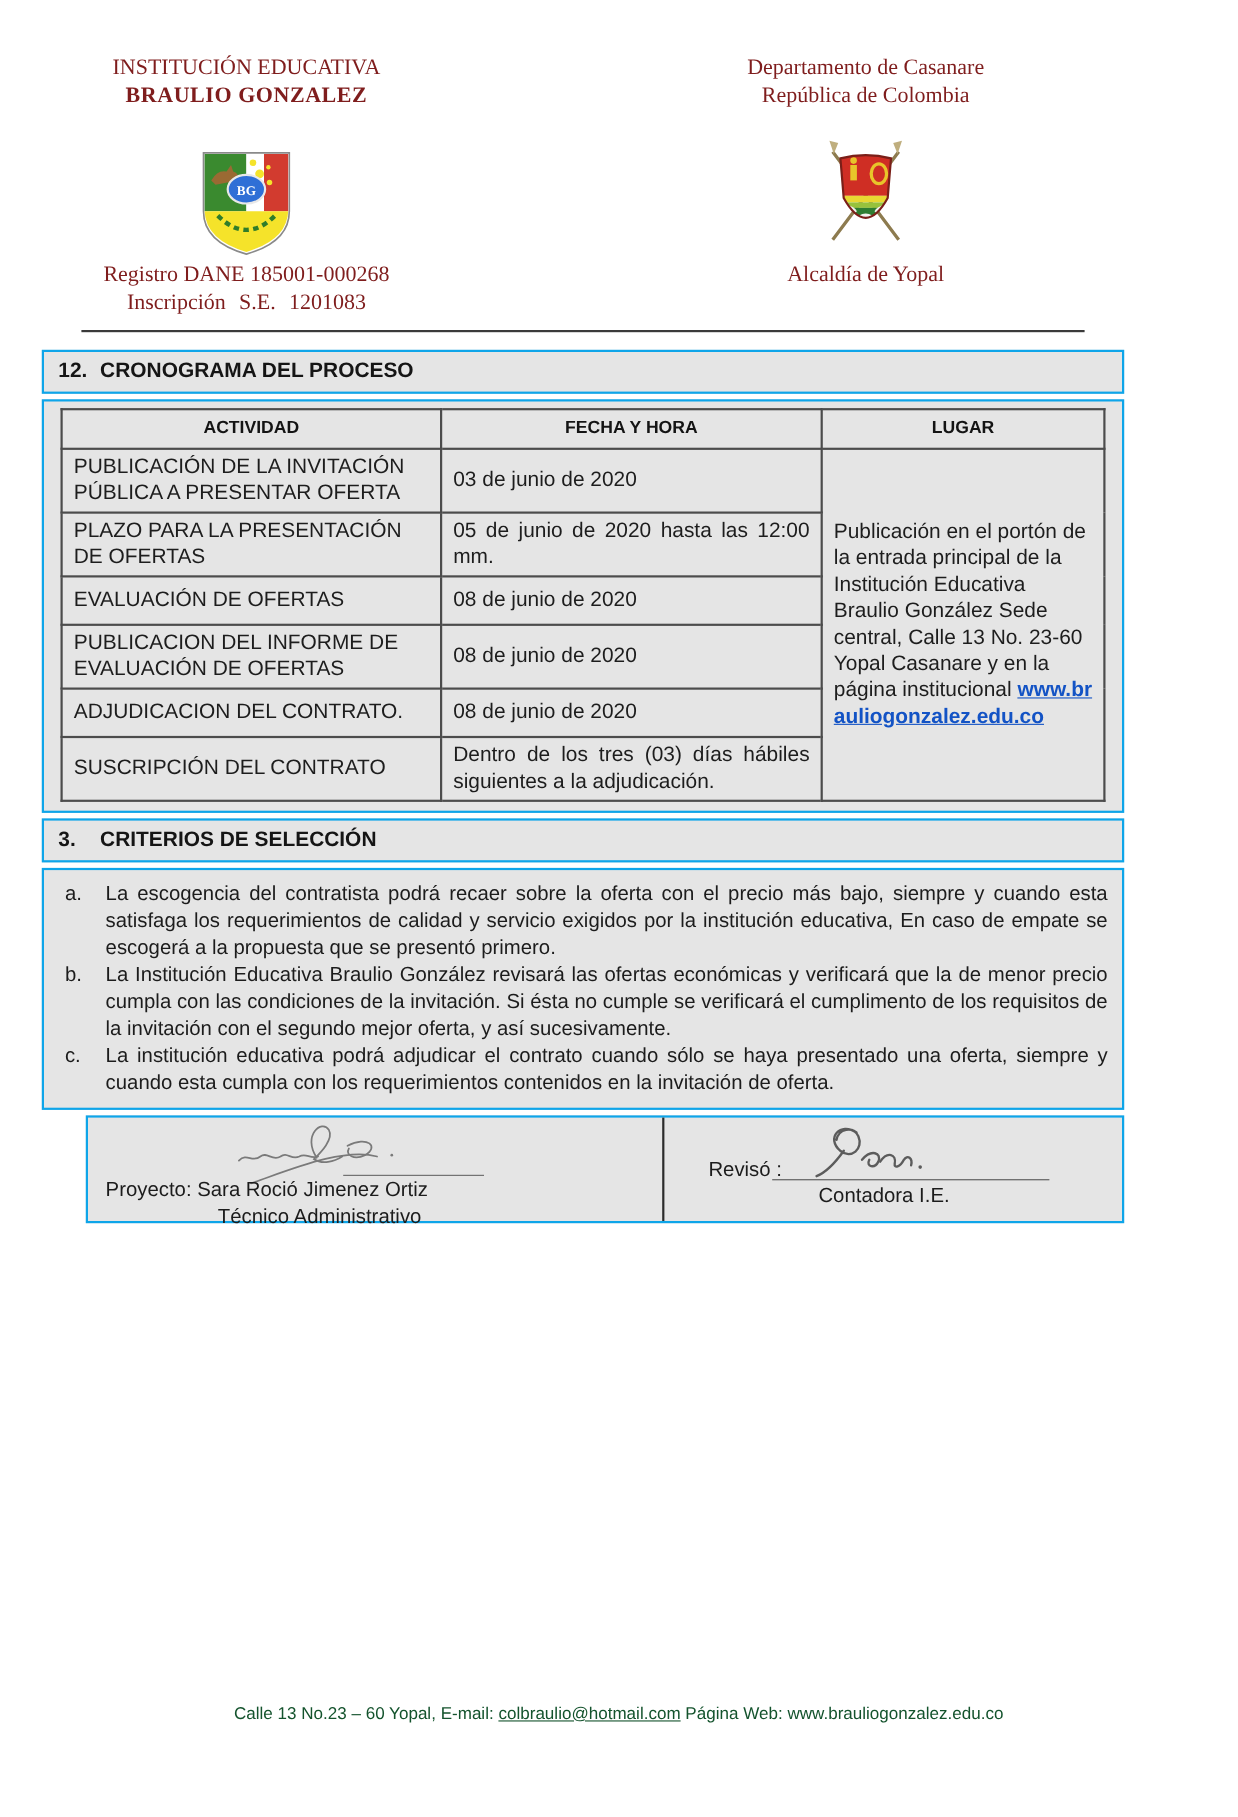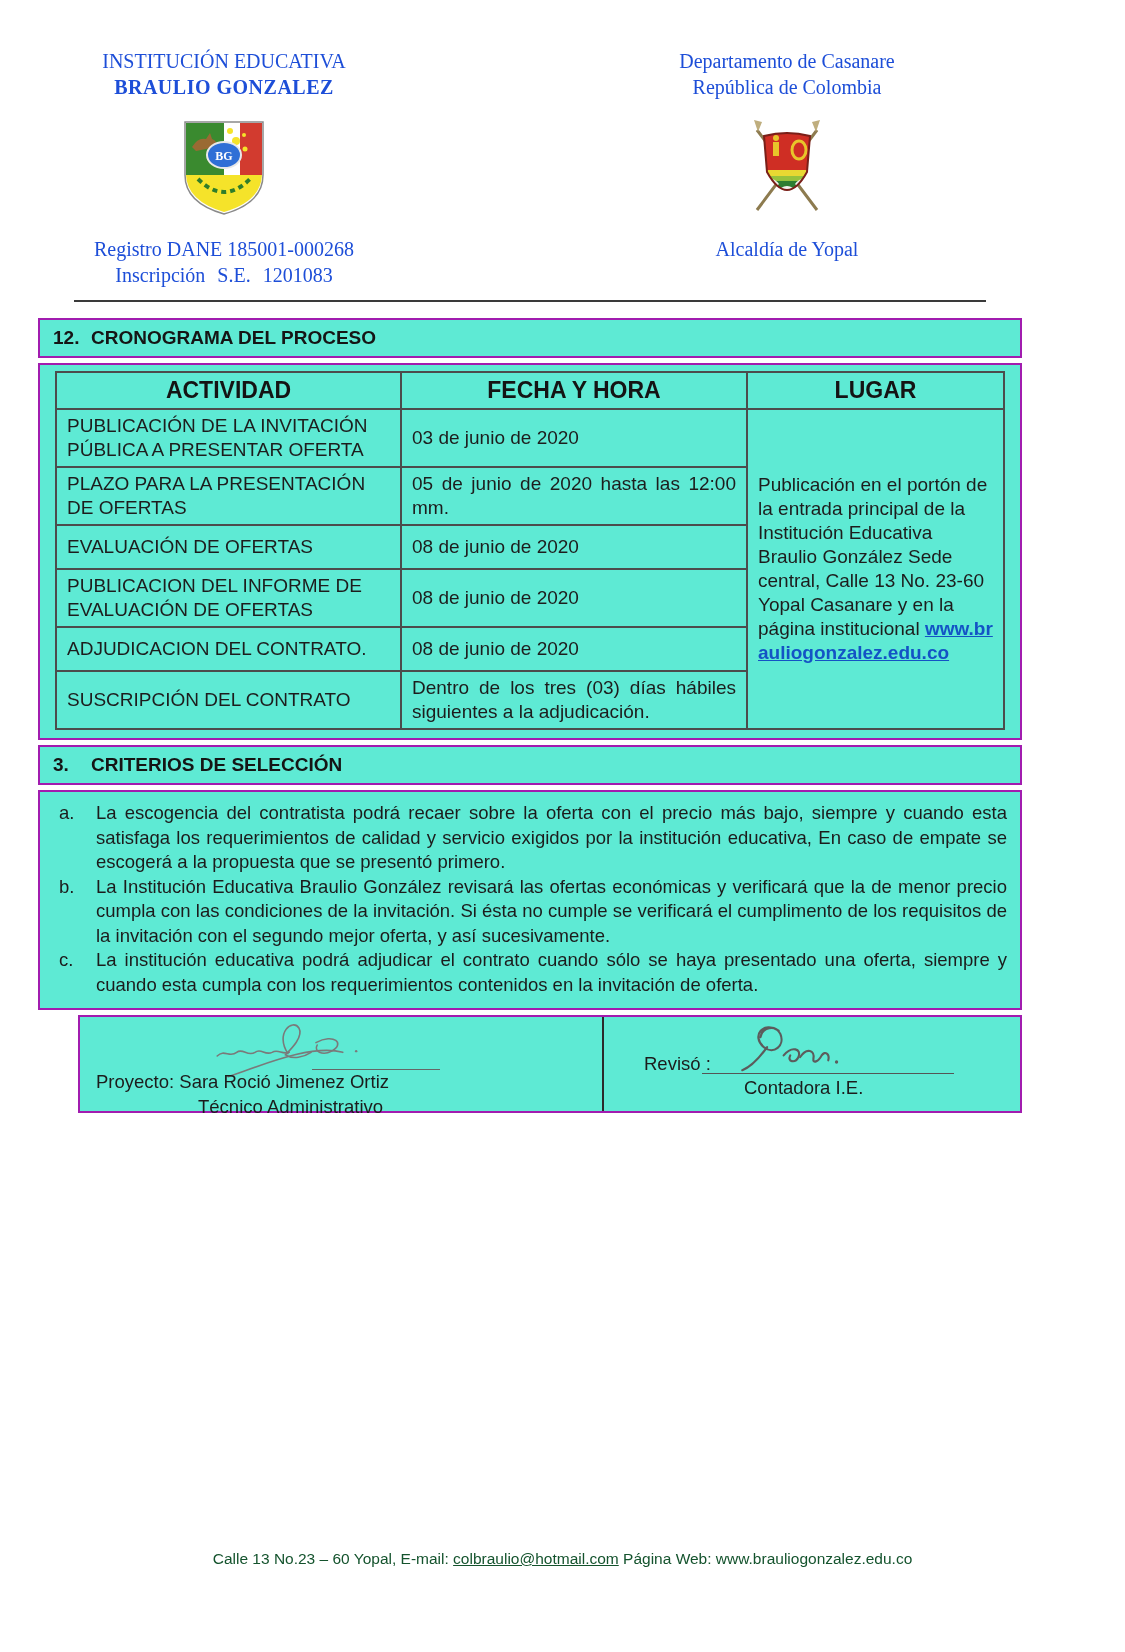--- a/index.html
+++ b/index.html
@@ -2,37 +2,37 @@
 <html><head>
 <meta charset="utf-8">
 <style>
   html,body{margin:0;padding:0;background:#ffffff;}
   .page{position:relative;width:1125px;height:1652px;background:#fff;overflow:hidden;
         font-family:"Liberation Sans",sans-serif;color:#1c1c1c;}
   .content{position:absolute;left:38px;top:48px;width:984px;}
 
   
   .header{display:flex;}
-  .hcol{text-align:center;font-family:"Liberation Serif",serif;font-size:20px;color:#1d4ed8;line-height:26px;}
+  .hcol{text-align:center;font-family:"Liberation Serif",serif;font-size:20px;color:#7f1d1d;line-height:26px;}
   .hcol-left{width:372px;}
   .hcol-right{width:470px;margin-left:auto;}
   .inst-name{font-weight:bold;letter-spacing:.5px;}
-  .crest-box{height:132px;display:flex;align-items:center;justify-content:center;margin:2px 0;}
+  .crest-box{height:132px;display:flex;align-items:flex-end;justify-content:center;margin:2px 0;}
   .wide-space{word-spacing:7px;}
   .header-rule{border-top:2px solid #3a3a3a;margin:12px 36px 16px 36px;}
 
   
-  .box{border:2px solid #a21caf;margin-bottom:5px;background:#5eead4;}
+  .box{border:2px solid #0ea5e9;margin-bottom:5px;background:#e5e5e5;}
   .box-title{display:flex;align-items:center;font-weight:bold;font-size:19px;padding:7px 6px 7px 13px;color:#151515;}
   .box-title .num{width:38px;flex:none;}
 
   
   .table-wrap{padding:6px 15px 8px 15px;}
   table.crono{width:100%;border-collapse:collapse;table-layout:fixed;font-size:19px;color:#1d1d1d;}
-  table.crono th{border:2px solid #4c4c4c;font-size:23px;padding:4px 6px;height:26px;font-weight:bold;color:#141414;}
+  table.crono th{border:2px solid #4c4c4c;font-size:16px;padding:4px 6px;height:26px;font-weight:bold;color:#141414;}
   table.crono td{border:2px solid #4c4c4c;padding:3px 10px;line-height:24px;vertical-align:middle;}
   td.rh2{height:50px;} td.rh1{height:36px;}
   td.fecha-just{text-align:justify;}
   td.lugar-cell{padding:6px 9px;line-height:25px;vertical-align:middle;}
   .lugar-link{color:#1353c5;font-weight:bold;text-decoration:underline;word-break:break-all;cursor:pointer;}
 
   
   .criteria{padding:9px 9px 11px 6px;font-size:18.5px;}
   .crit-item{display:flex;}
   .crit-label{width:37px;padding-left:13px;flex:none;line-height:24.5px;}

